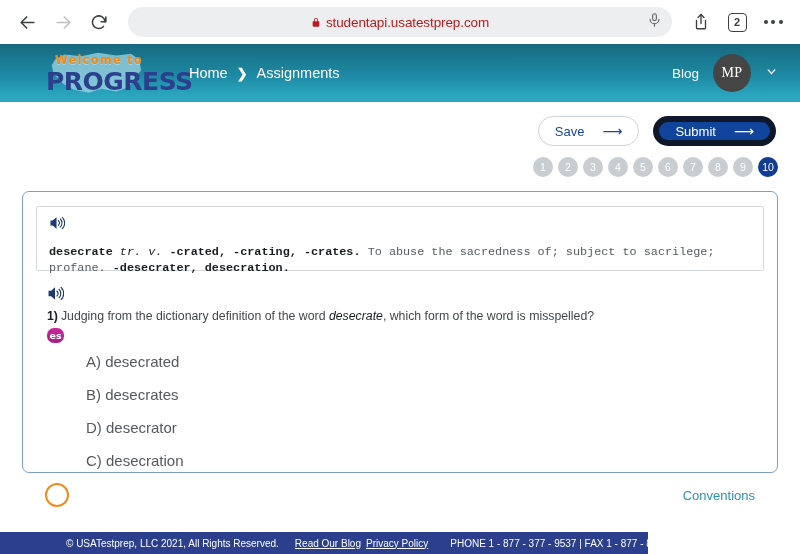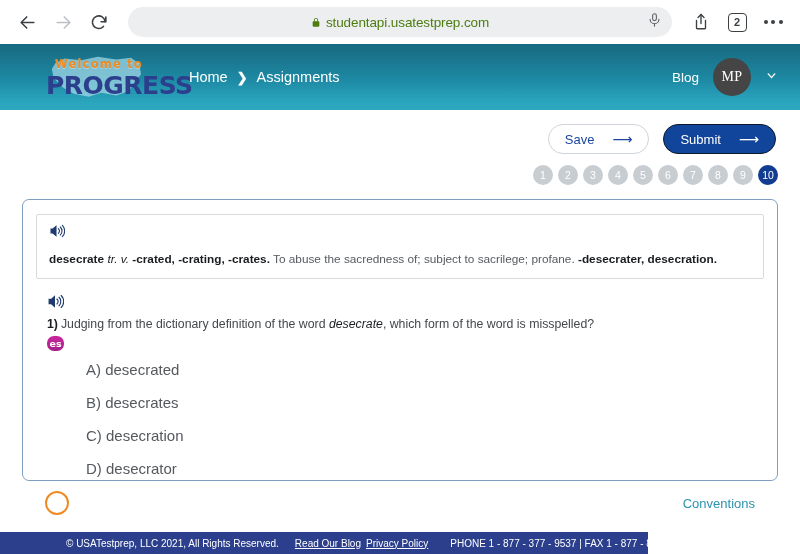--- a/index.html
+++ b/index.html
@@ -29,21 +29,21 @@
     flex: 1 1 auto;
     height: 30px;
     background: #eceef0;
     border-radius: 16px;
     display: flex; align-items: center; justify-content: center;
     position: relative;
     margin: 0 6px;
   }
   .url-text {
     font-size: 13.5px;
-    color: #4d7c0f;
+    color: #b91c1c;
     letter-spacing: -0.1px;
   }
   .lock-icon { margin-right: 5px; display: inline-flex; align-items: center; vertical-align: -1px; }
   .mic-icon {
     position: absolute; right: 10px; top: 50%; transform: translateY(-50%);
     color: #5f6368;
   }
   .tb-icon {
     width: 26px; height: 26px;
     display: flex; align-items: center; justify-content: center;
@@ -55,21 +55,21 @@
     border-radius: 4px;
     font-size: 11px; font-weight: 600;
     display: flex; align-items: center; justify-content: center;
     color: #3c4043;
   }
   .dots { display: flex; gap: 3.5px; align-items: center; }
   .dots span { width: 4px; height: 4px; border-radius: 50%; background: #3c4043; display: block; }
 
   
   .site-header {
-    height: 66px; width: 800px;
+    height: 58px; width: 800px;
     background: linear-gradient(180deg, #17697f 0%, #1e8aa5 55%, #2fafc7 100%);
     display: flex; align-items: center;
     padding: 0 22px;
     position: relative;
   }
   .header-underline {
     position: absolute; left: 0; right: 0; bottom: 0;
     height: 6px; background: #2ca7bf;
   }
   .logo {
@@ -139,21 +139,21 @@
     padding: 0 16px;
     min-width: 85px;
   }
   .btn-save {
     background: #ffffff;
     border: 1px solid #cfd4da;
     color: #1b47a0;
   }
   .btn-submit {
     background: #11449b;
-    border: 1px solid #0f172a;
+    border: 6px solid #0f172a;
     color: #ffffff;
   }
   .arrow { font-size: 14px; line-height: 1; }
 
   
   .pager {
     display: flex; justify-content: flex-end; align-items: center;
     gap: 5px;
     padding: 11px 22px 0 0;
   }
@@ -174,20 +174,21 @@
     background: #ffffff;
     height: 282px;
     padding: 14px 13px 0 13px;
     position: relative;
   }
   .def-box {
     border: 1px solid #d7d9dc;
     border-radius: 2px;
     padding: 9px 12px 11px 12px;
     height: 65px;
+    font-family: Liberation Mono, monospace;
   }
   .speaker { color: #1f3a70; display: inline-block; }
   .def-line {
     margin-top: 10px;
     font-size: 11.8px;
     color: #555b61;
     line-height: 1.35;
   }
   .def-line b { color: #1a1d20; }
   .def-line i { color: #1a1d20; }
@@ -388,22 +389,22 @@
   <div class="q-row">
     <span class="q-num">1)</span>
     <span class="q-text"><span>Judging from the dictionary definition of the word </span><i>desecrate</i><span>, which form of the word is misspelled?</span></span>
   </div>
 
   <div class="es-badge">es</div>
 
   <div class="options" id="options">
       <div class="option">A) desecrated</div>
       <div class="option">B) desecrates</div>
+      <div class="option">D) desecrator</div>
       <div class="option">C) desecration</div>
-      <div class="option">D) desecrator</div>
     </div>
 
   <div class="orange-circle"></div>
   <div class="conventions">Conventions</div>
 </div>
 
 <div class="footer">
   <span class="f-copy">© USATestprep, LLC 2021, All Rights Reserved.</span>
   <a class="f-blog" href="#">Read Our Blog</a>
   <a class="f-priv" href="#">Privacy Policy</a>

